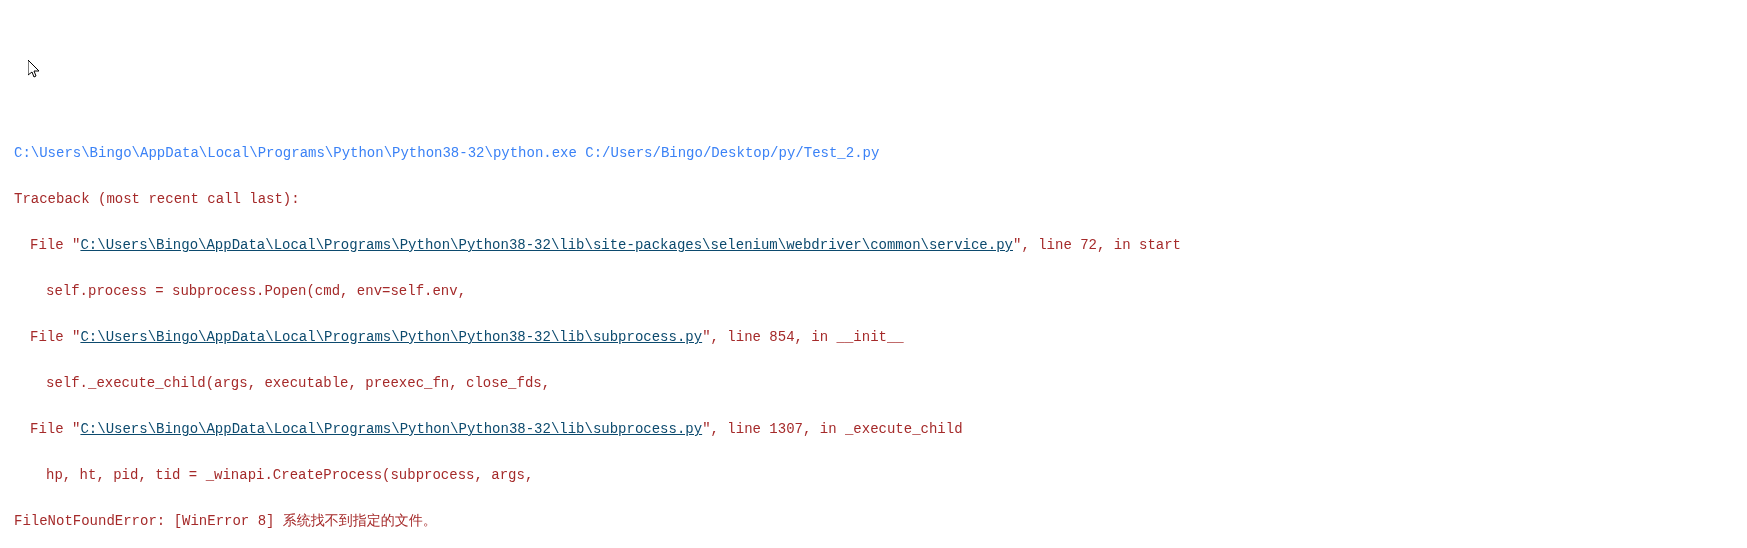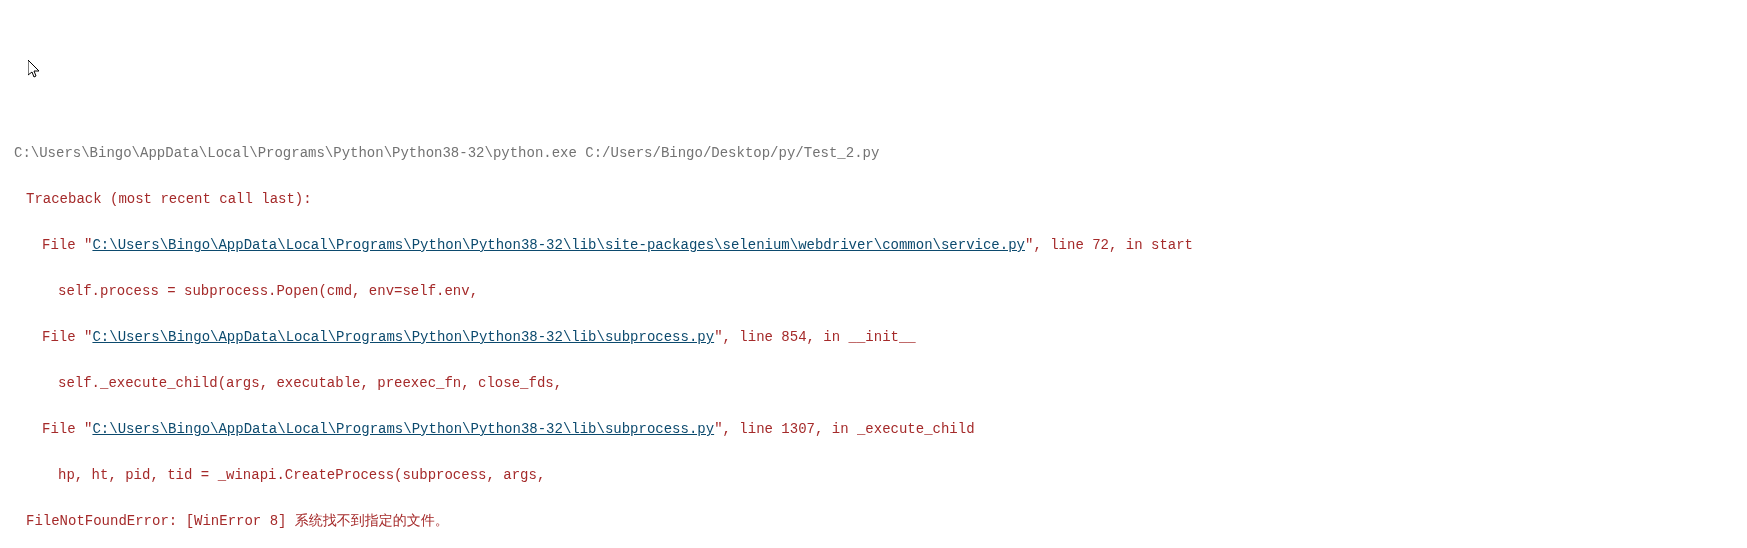--- a/index.html
+++ b/index.html
@@ -10,25 +10,24 @@
     body {
       font-family: "Consolas", "Monaco", "Courier New", monospace;
       font-size: 14px;
       line-height: 23px;
       background: #ffffff;
       padding: 4px 14px;
       white-space: pre;
       position: relative;
     }
     .cmd-line {
-      color: #737373;
+      color: #3b82f6;
     }
     .err {
       color: #a52a2a;
-      margin-left: 12px;
     }
     .link {
       color: #0c4a6e;
       text-decoration: underline;
     }
     .ind1 { padding-left: 16px; }
     .ind2 { padding-left: 32px; }
     .cursor {
       position: absolute;
       left: 28px;

